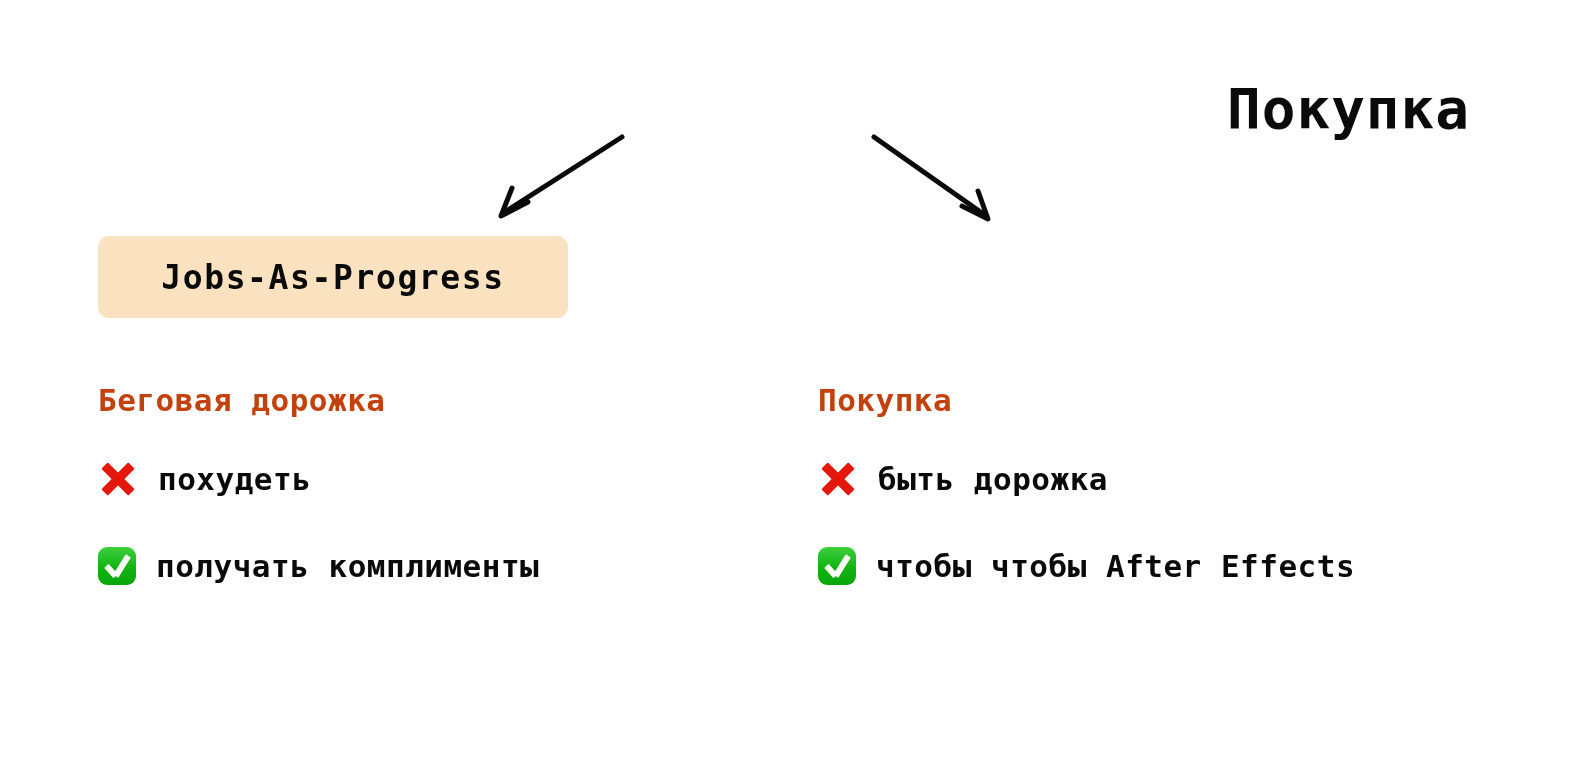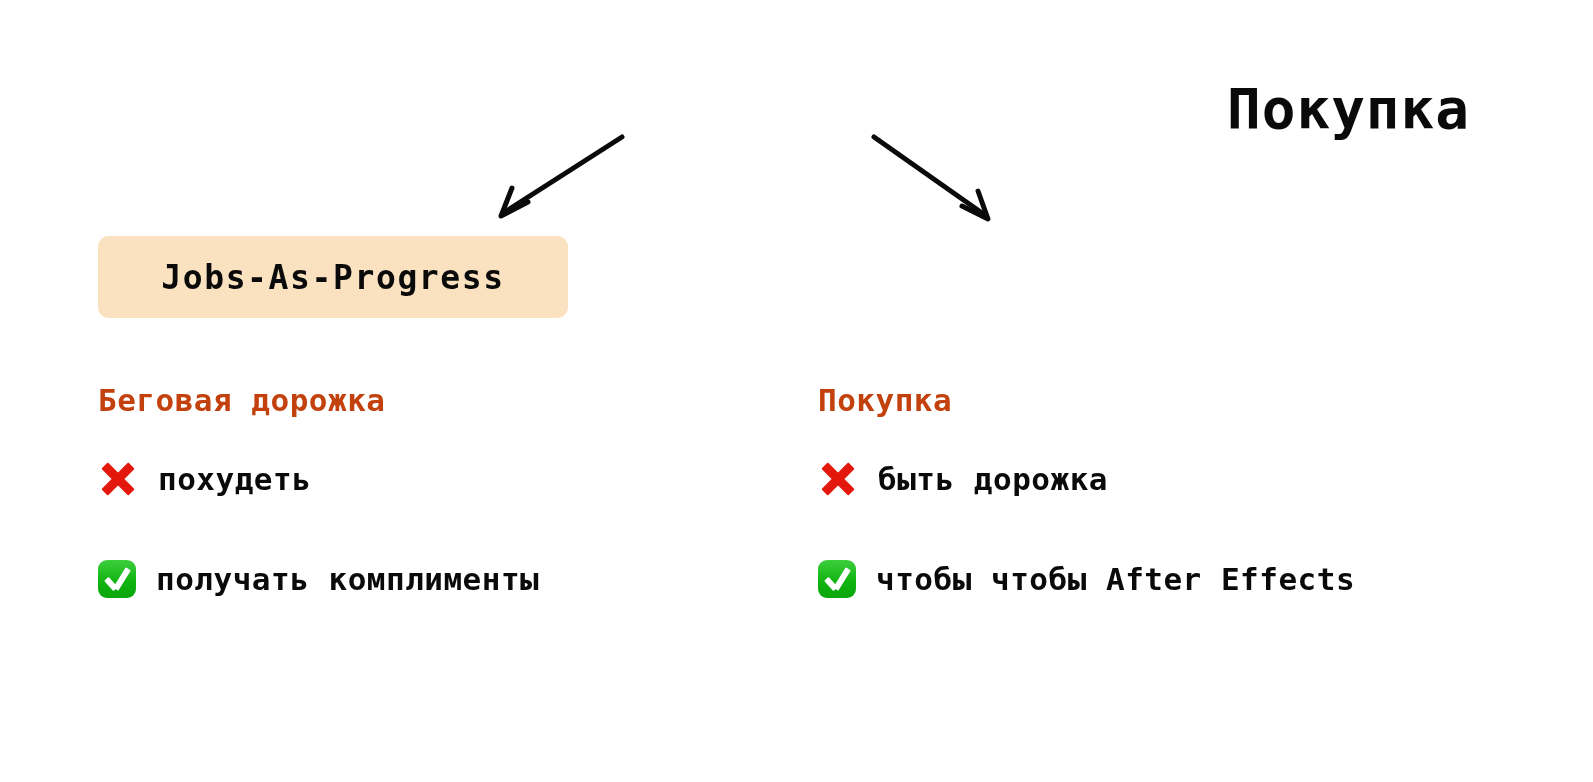--- a/index.html
+++ b/index.html
@@ -92,21 +92,21 @@
     letter-spacing: 0.5px;
     color: #c2410c;
     white-space: nowrap;
     line-height: 1.1;
     margin: 0 0 42px 0;
   }
 
   .jtb-row {
     display: flex;
     align-items: center;
-    margin-bottom: 61px;
+    margin-bottom: 48px;
     white-space: nowrap;
   }
   .jtb-row:last-child { margin-bottom: 0; margin-top: 11px; }
 
   .jtb-label {
     font-family: "DejaVu Sans Mono", "Liberation Mono", monospace;
     font-weight: bold;
     font-size: 31px;
     letter-spacing: 0.5px;
     color: #0a0a0a;

